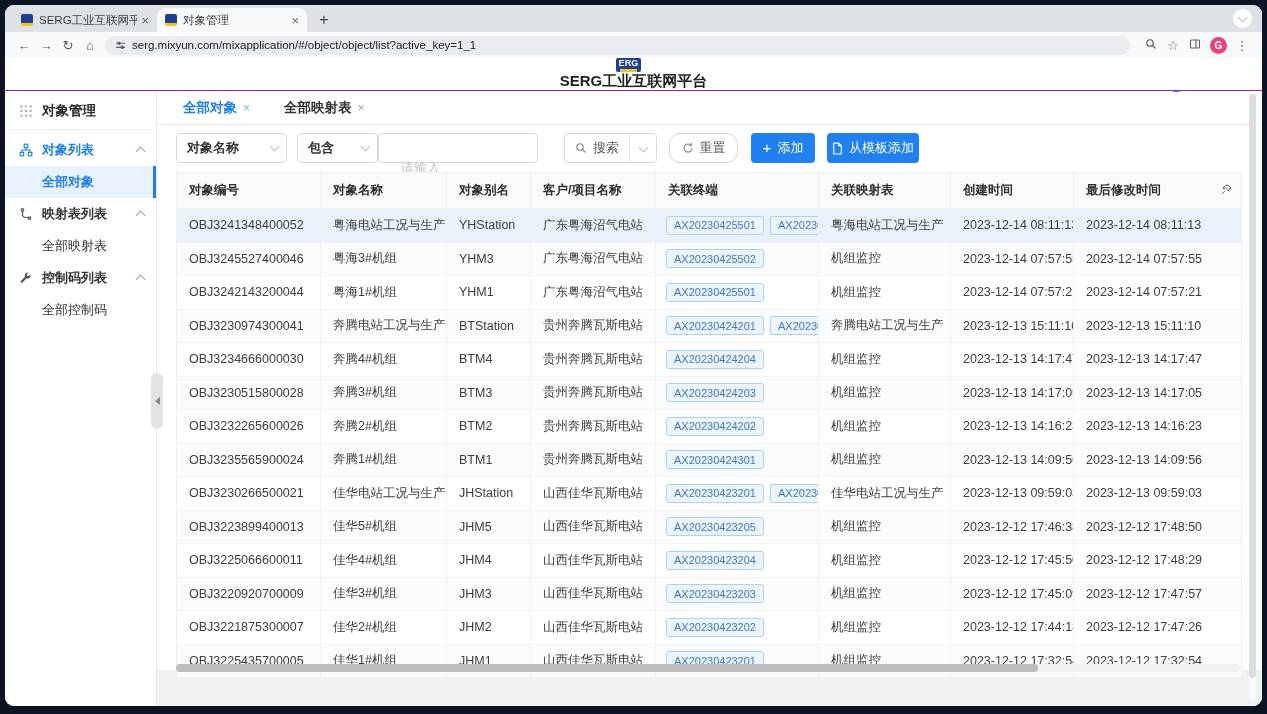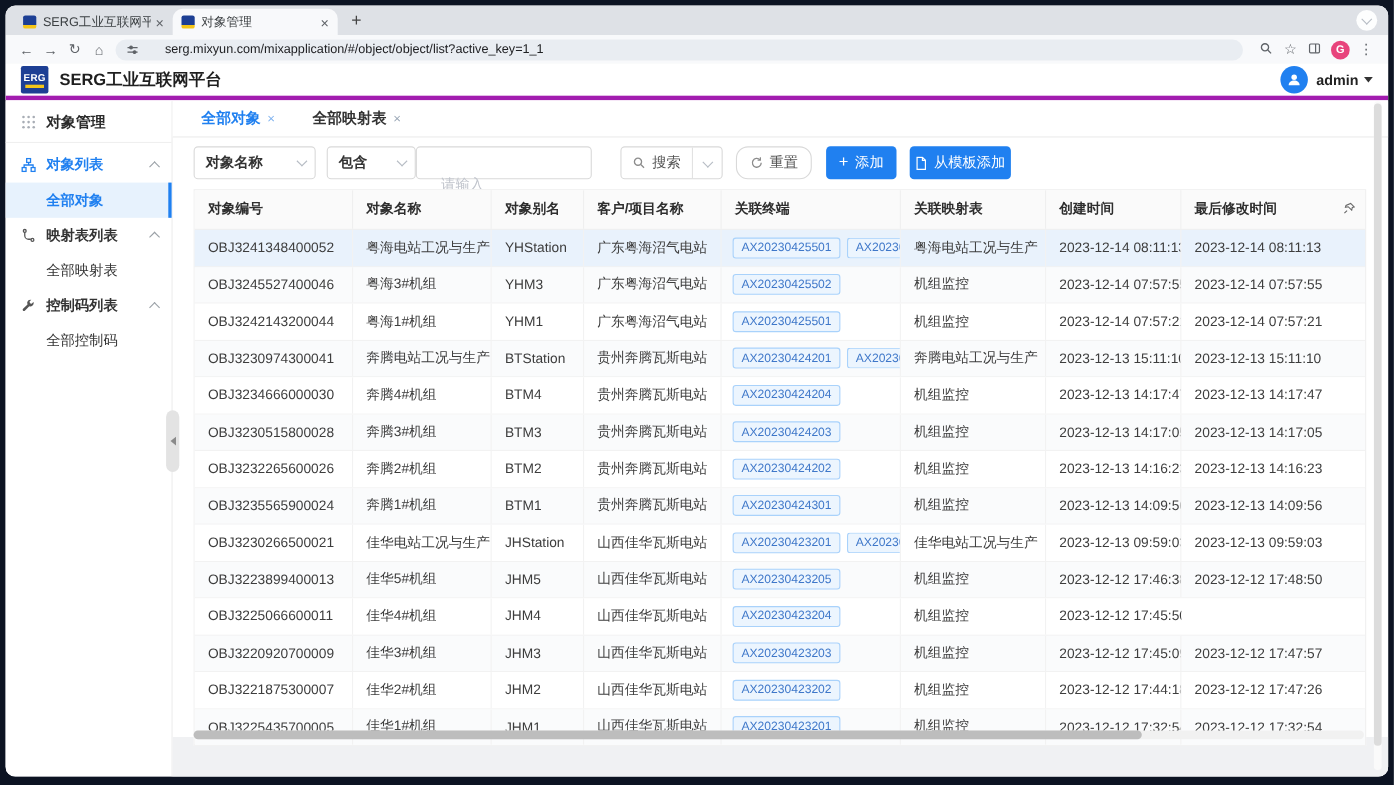--- a/index.html
+++ b/index.html
@@ -13,26 +13,26 @@
   .tab.inactive{width:144px;margin-left:8px;}
   .tab.active{width:150px;background:#f8f9fb;border-radius:9px 9px 0 0;}
   .favicon{width:12px;height:12px;border-radius:2px;background:linear-gradient(#1d3f94 0 72%,#f5c518 72% 100%);margin-right:6px;flex:0 0 auto;display:flex;align-items:center;justify-content:center;color:#fff;font-size:5px;font-weight:bold;}
   .tab-title{flex:1;overflow:hidden;white-space:nowrap;}
   .tab-close{color:#5f6368;font-size:13px;margin-left:4px;cursor:default;}
   .newtab{width:22px;height:22px;margin:0 0 1px 6px;display:flex;align-items:center;justify-content:center;font-size:16px;color:#444;}
   .tabsearch{position:absolute;right:10px;top:4px;width:19px;height:19px;background:#fdfefe;border-radius:50%;display:flex;align-items:center;justify-content:center;}
   .navbar{position:absolute;left:0;top:27px;right:0;height:26px;background:#f8f9fb;display:flex;align-items:center;padding:0 8px;box-sizing:border-box;}
   .navico{width:22px;text-align:center;color:#5f6368;font-size:13px;flex:0 0 auto;}
   .omnibox{flex:1;height:19px;margin:0 10px 0 4px;background:#e9edf2;border-radius:10px;display:flex;align-items:center;padding:0 10px;max-width:1005px;}
-  .omni-url{font-size:11.5px;color:#202124;margin-left:24px;white-space:nowrap;overflow:hidden;}
+  .omni-url{font-size:11.5px;color:#202124;margin-left:6px;white-space:nowrap;overflow:hidden;}
   .chrome-right{display:flex;align-items:center;}
   .profile-badge{width:17px;height:17px;border-radius:50%;background:#e8447c;color:#fff;font-size:10px;font-weight:bold;display:flex;align-items:center;justify-content:center;margin:0 4px;}
 
   
-  .appheader{position:absolute;left:0;top:53px;right:0;height:33px;background:#fff;border-bottom:4px solid #a21caf;display:flex;align-items:center;padding:0 14px;box-sizing:border-box;}
+  .appheader{position:absolute;left:0;top:53px;right:0;height:33px;background:#fff;border-bottom:1px solid #a21caf;display:flex;align-items:center;padding:0 14px;box-sizing:border-box;flex-direction:column;}
   .logo{width:25px;height:25px;background:#1d3f94;border-radius:2px;display:flex;flex-direction:column;align-items:center;justify-content:center;margin-right:10px;}
   .logo span{color:#fff;font-size:9px;font-weight:bold;line-height:10px;letter-spacing:.2px;}
   .logo i{display:block;width:17px;height:3px;background:#f5c518;margin-top:1px;}
   .apptitle{font-size:15px;font-weight:bold;color:#1f1f1f;}
   .hdr-right{margin-left:auto;display:flex;align-items:center;}
   .avatar{width:25px;height:25px;border-radius:50%;background:#2080f0;display:flex;align-items:center;justify-content:center;margin-right:8px;}
   .username{font-size:13px;font-weight:bold;color:#222;margin-right:5px;}
   .caret-down-solid{width:0;height:0;border-left:4px solid transparent;border-right:4px solid transparent;border-top:5px solid #333;}
 
   
@@ -473,20 +473,21 @@
             <div class="trow">
               <div class="tcell c1">OBJ3225066600011</div>
               <div class="tcell c2">佳华4#机组</div>
               <div class="tcell c3">JHM4</div>
               <div class="tcell c4">山西佳华瓦斯电站</div>
               <div class="tcell c5 chipcell">
                 <span class="chip">AX20230423204</span>
               </div>
               <div class="tcell c6">机组监控</div>
               <div class="tcell c7">2023-12-12 17:45:50</div>
+              <div class="tcell c8">2023-12-12 17:48:29</div>
             </div>
             <div class="trow">
               <div class="tcell c1">OBJ3220920700009</div>
               <div class="tcell c2">佳华3#机组</div>
               <div class="tcell c3">JHM3</div>
               <div class="tcell c4">山西佳华瓦斯电站</div>
               <div class="tcell c5 chipcell">
                 <span class="chip">AX20230423203</span>
               </div>
               <div class="tcell c6">机组监控</div>

